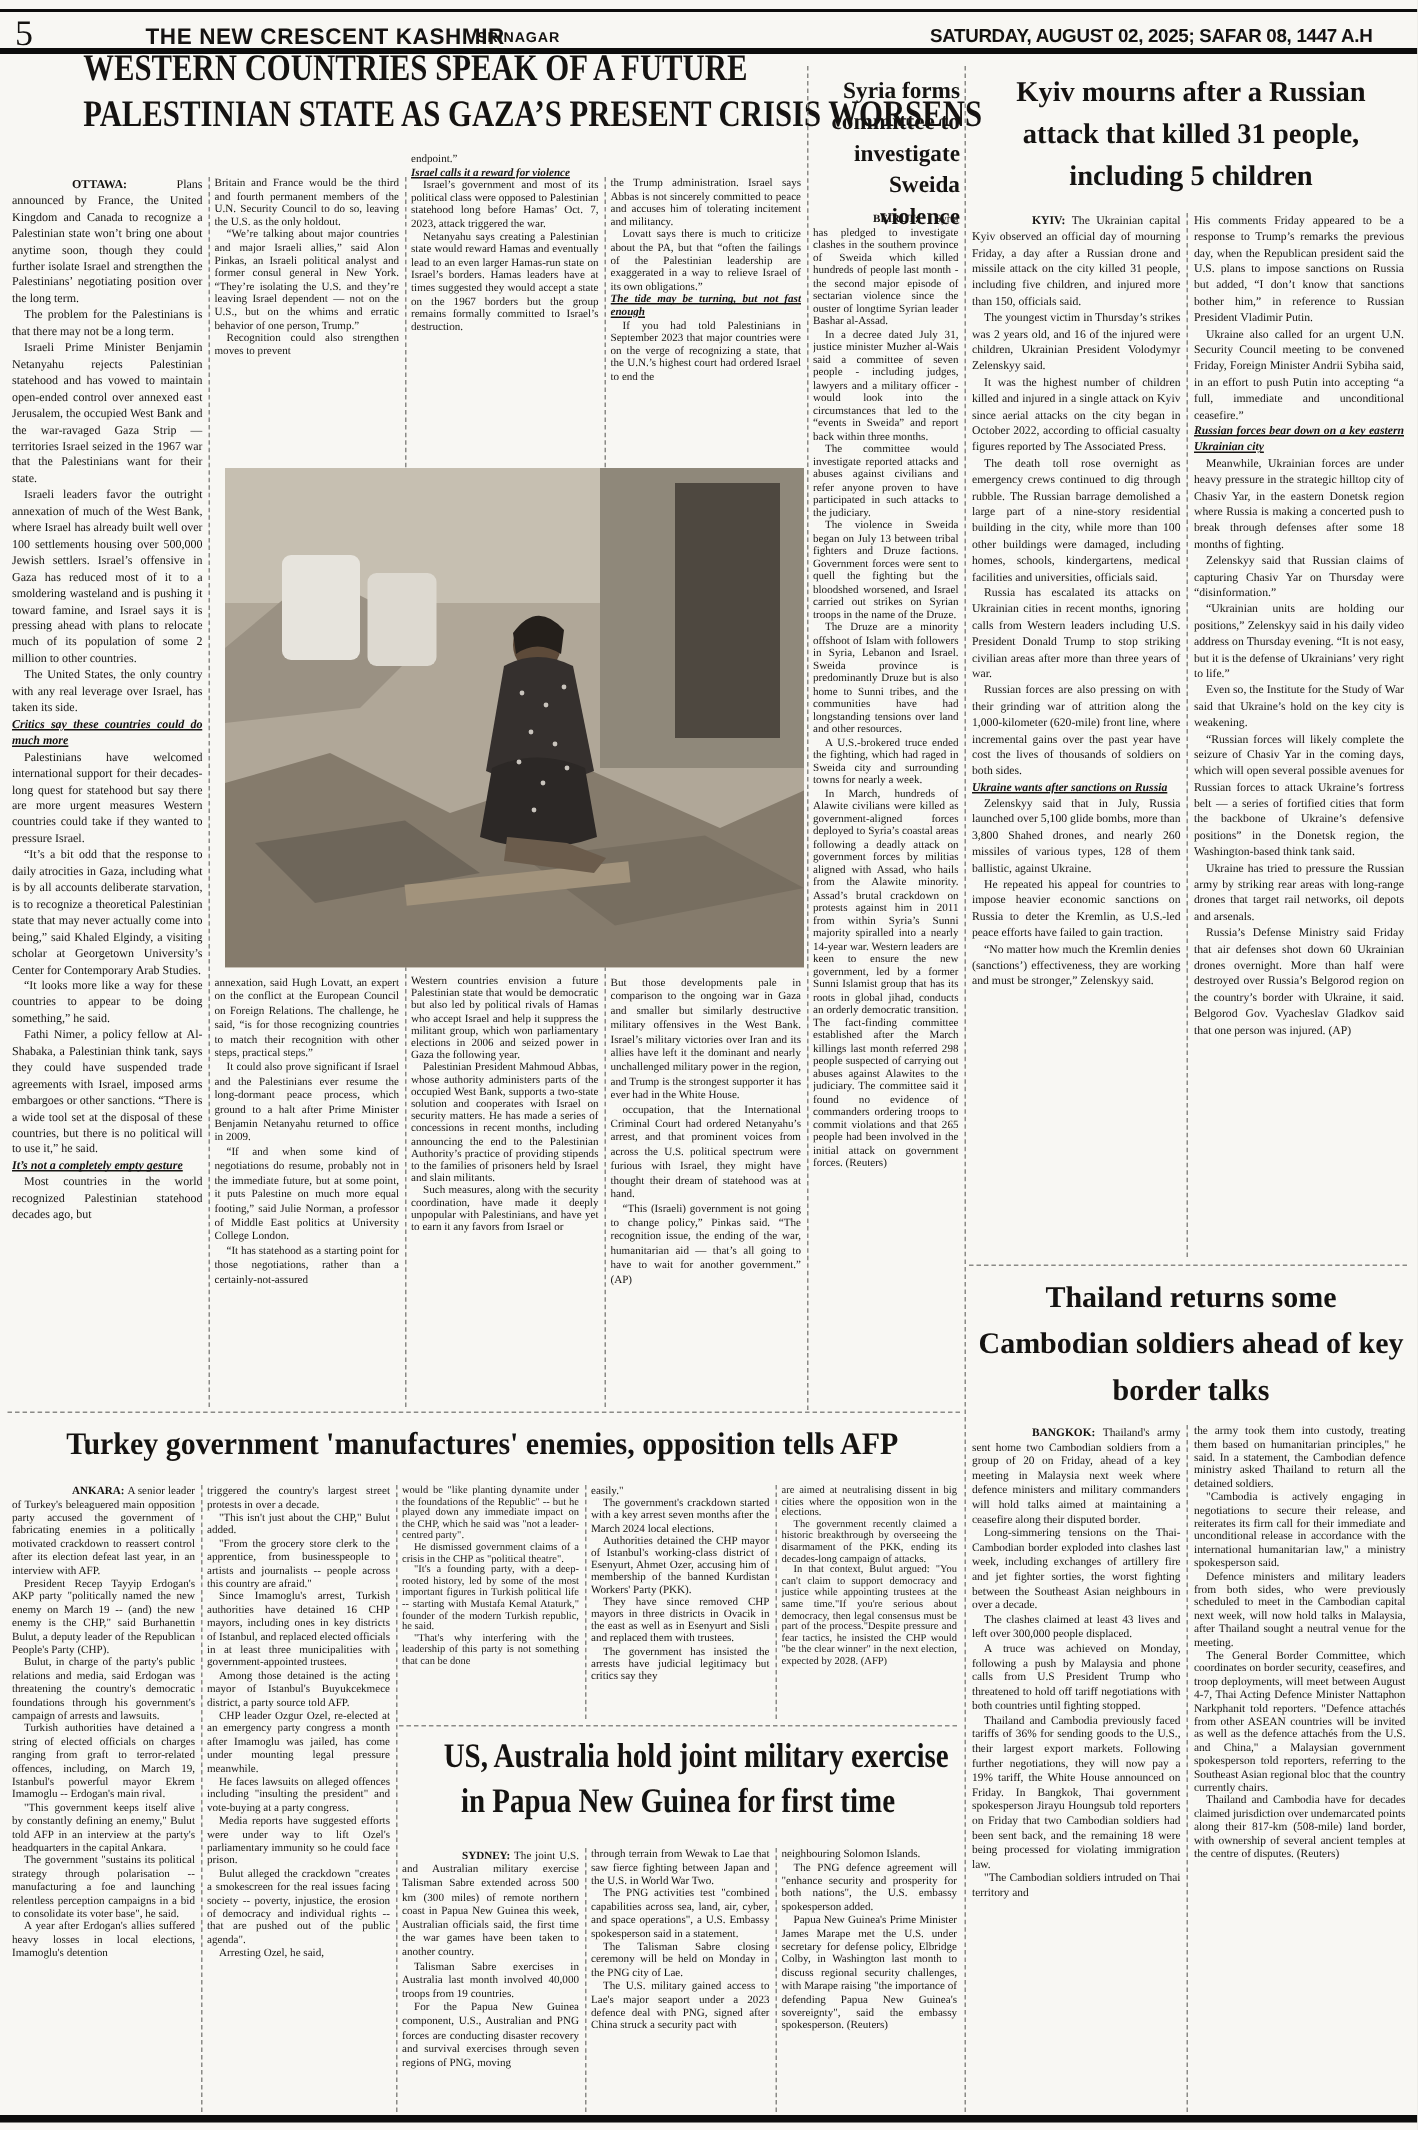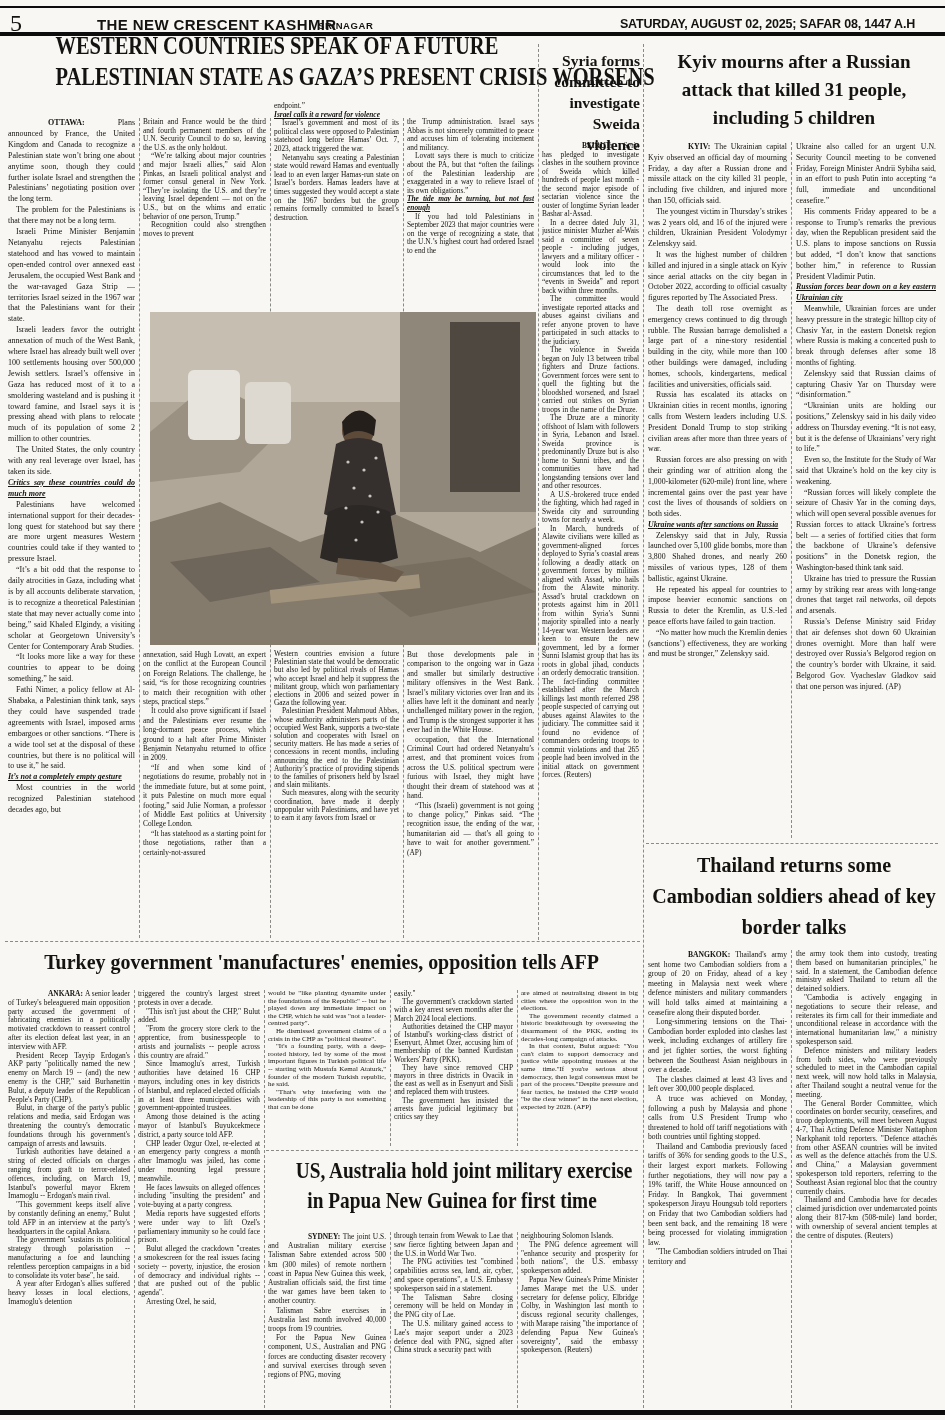--- a/index.html
+++ b/index.html
@@ -152,22 +152,22 @@
       <p>It was the highest number of children killed and injured in a single attack on Kyiv since aerial attacks on the city began in October 2022, according to official casualty figures reported by The Associated Press.</p>
       <p>The death toll rose overnight as emergency crews continued to dig through rubble. The Russian barrage demolished a large part of a nine-story residential building in the city, while more than 100 other buildings were damaged, including homes, schools, kindergartens, medical facilities and universities, officials said.</p>
       <p>Russia has escalated its attacks on Ukrainian cities in recent months, ignoring calls from Western leaders including U.S. President Donald Trump to stop striking civilian areas after more than three years of war.</p>
       <p>Russian forces are also pressing on with their grinding war of attrition along the 1,000-kilometer (620-mile) front line, where incremental gains over the past year have cost the lives of thousands of soldiers on both sides.</p>
       <p class="sub">Ukraine wants after sanctions on Russia</p>
       <p>Zelenskyy said that in July, Russia launched over 5,100 glide bombs, more than 3,800 Shahed drones, and nearly 260 missiles of various types, 128 of them ballistic, against Ukraine.</p>
       <p>He repeated his appeal for countries to impose heavier economic sanctions on Russia to deter the Kremlin, as U.S.-led peace efforts have failed to gain traction.</p>
       <p>“No matter how much the Kremlin denies (sanctions’) effectiveness, they are working and must be stronger,” Zelenskyy said.</p>
     </div>
   <div class="abs col" style="left:796px;top:142px;width:140px;height:696px;font-size:7.8px;line-height:10.8px;">
+      <p>His comments Friday appeared to be a response to Trump’s remarks the previous day, when the Republican president said the U.S. plans to impose sanctions on Russia but added, “I don’t know that sanctions bother him,” in reference to Russian President Vladimir Putin.</p>
       <p>Ukraine also called for an urgent U.N. Security Council meeting to be convened Friday, Foreign Minister Andrii Sybiha said, in an effort to push Putin into accepting “a full, immediate and unconditional ceasefire.”</p>
-      <p>His comments Friday appeared to be a response to Trump’s remarks the previous day, when the Republican president said the U.S. plans to impose sanctions on Russia but added, “I don’t know that sanctions bother him,” in reference to Russian President Vladimir Putin.</p>
       <p class="sub">Russian forces bear down on a key eastern Ukrainian city</p>
       <p>Meanwhile, Ukrainian forces are under heavy pressure in the strategic hilltop city of Chasiv Yar, in the eastern Donetsk region where Russia is making a concerted push to break through defenses after some 18 months of fighting.</p>
       <p>Zelenskyy said that Russian claims of capturing Chasiv Yar on Thursday were “disinformation.”</p>
       <p>“Ukrainian units are holding our positions,” Zelenskyy said in his daily video address on Thursday evening. “It is not easy, but it is the defense of Ukrainians’ very right to life.”</p>
       <p>Even so, the Institute for the Study of War said that Ukraine’s hold on the key city is weakening.</p>
       <p>“Russian forces will likely complete the seizure of Chasiv Yar in the coming days, which will open several possible avenues for Russian forces to attack Ukraine’s fortress belt — a series of fortified cities that form the backbone of Ukraine’s defensive positions” in the Donetsk region, the Washington-based think tank said.</p>
       <p>Ukraine has tried to pressure the Russian army by striking rear areas with long-range drones that target rail networks, oil depots and arsenals.</p>
       <p>Russia’s Defense Ministry said Friday that air defenses shot down 60 Ukrainian drones overnight. More than half were destroyed over Russia’s Belgorod region on the country’s border with Ukraine, it said. Belgorod Gov. Vyacheslav Gladkov said that one person was injured. (AP)</p>
     </div>
   <div class="abs vdash" style="left:791px;top:142px;height:696px;"></div>

